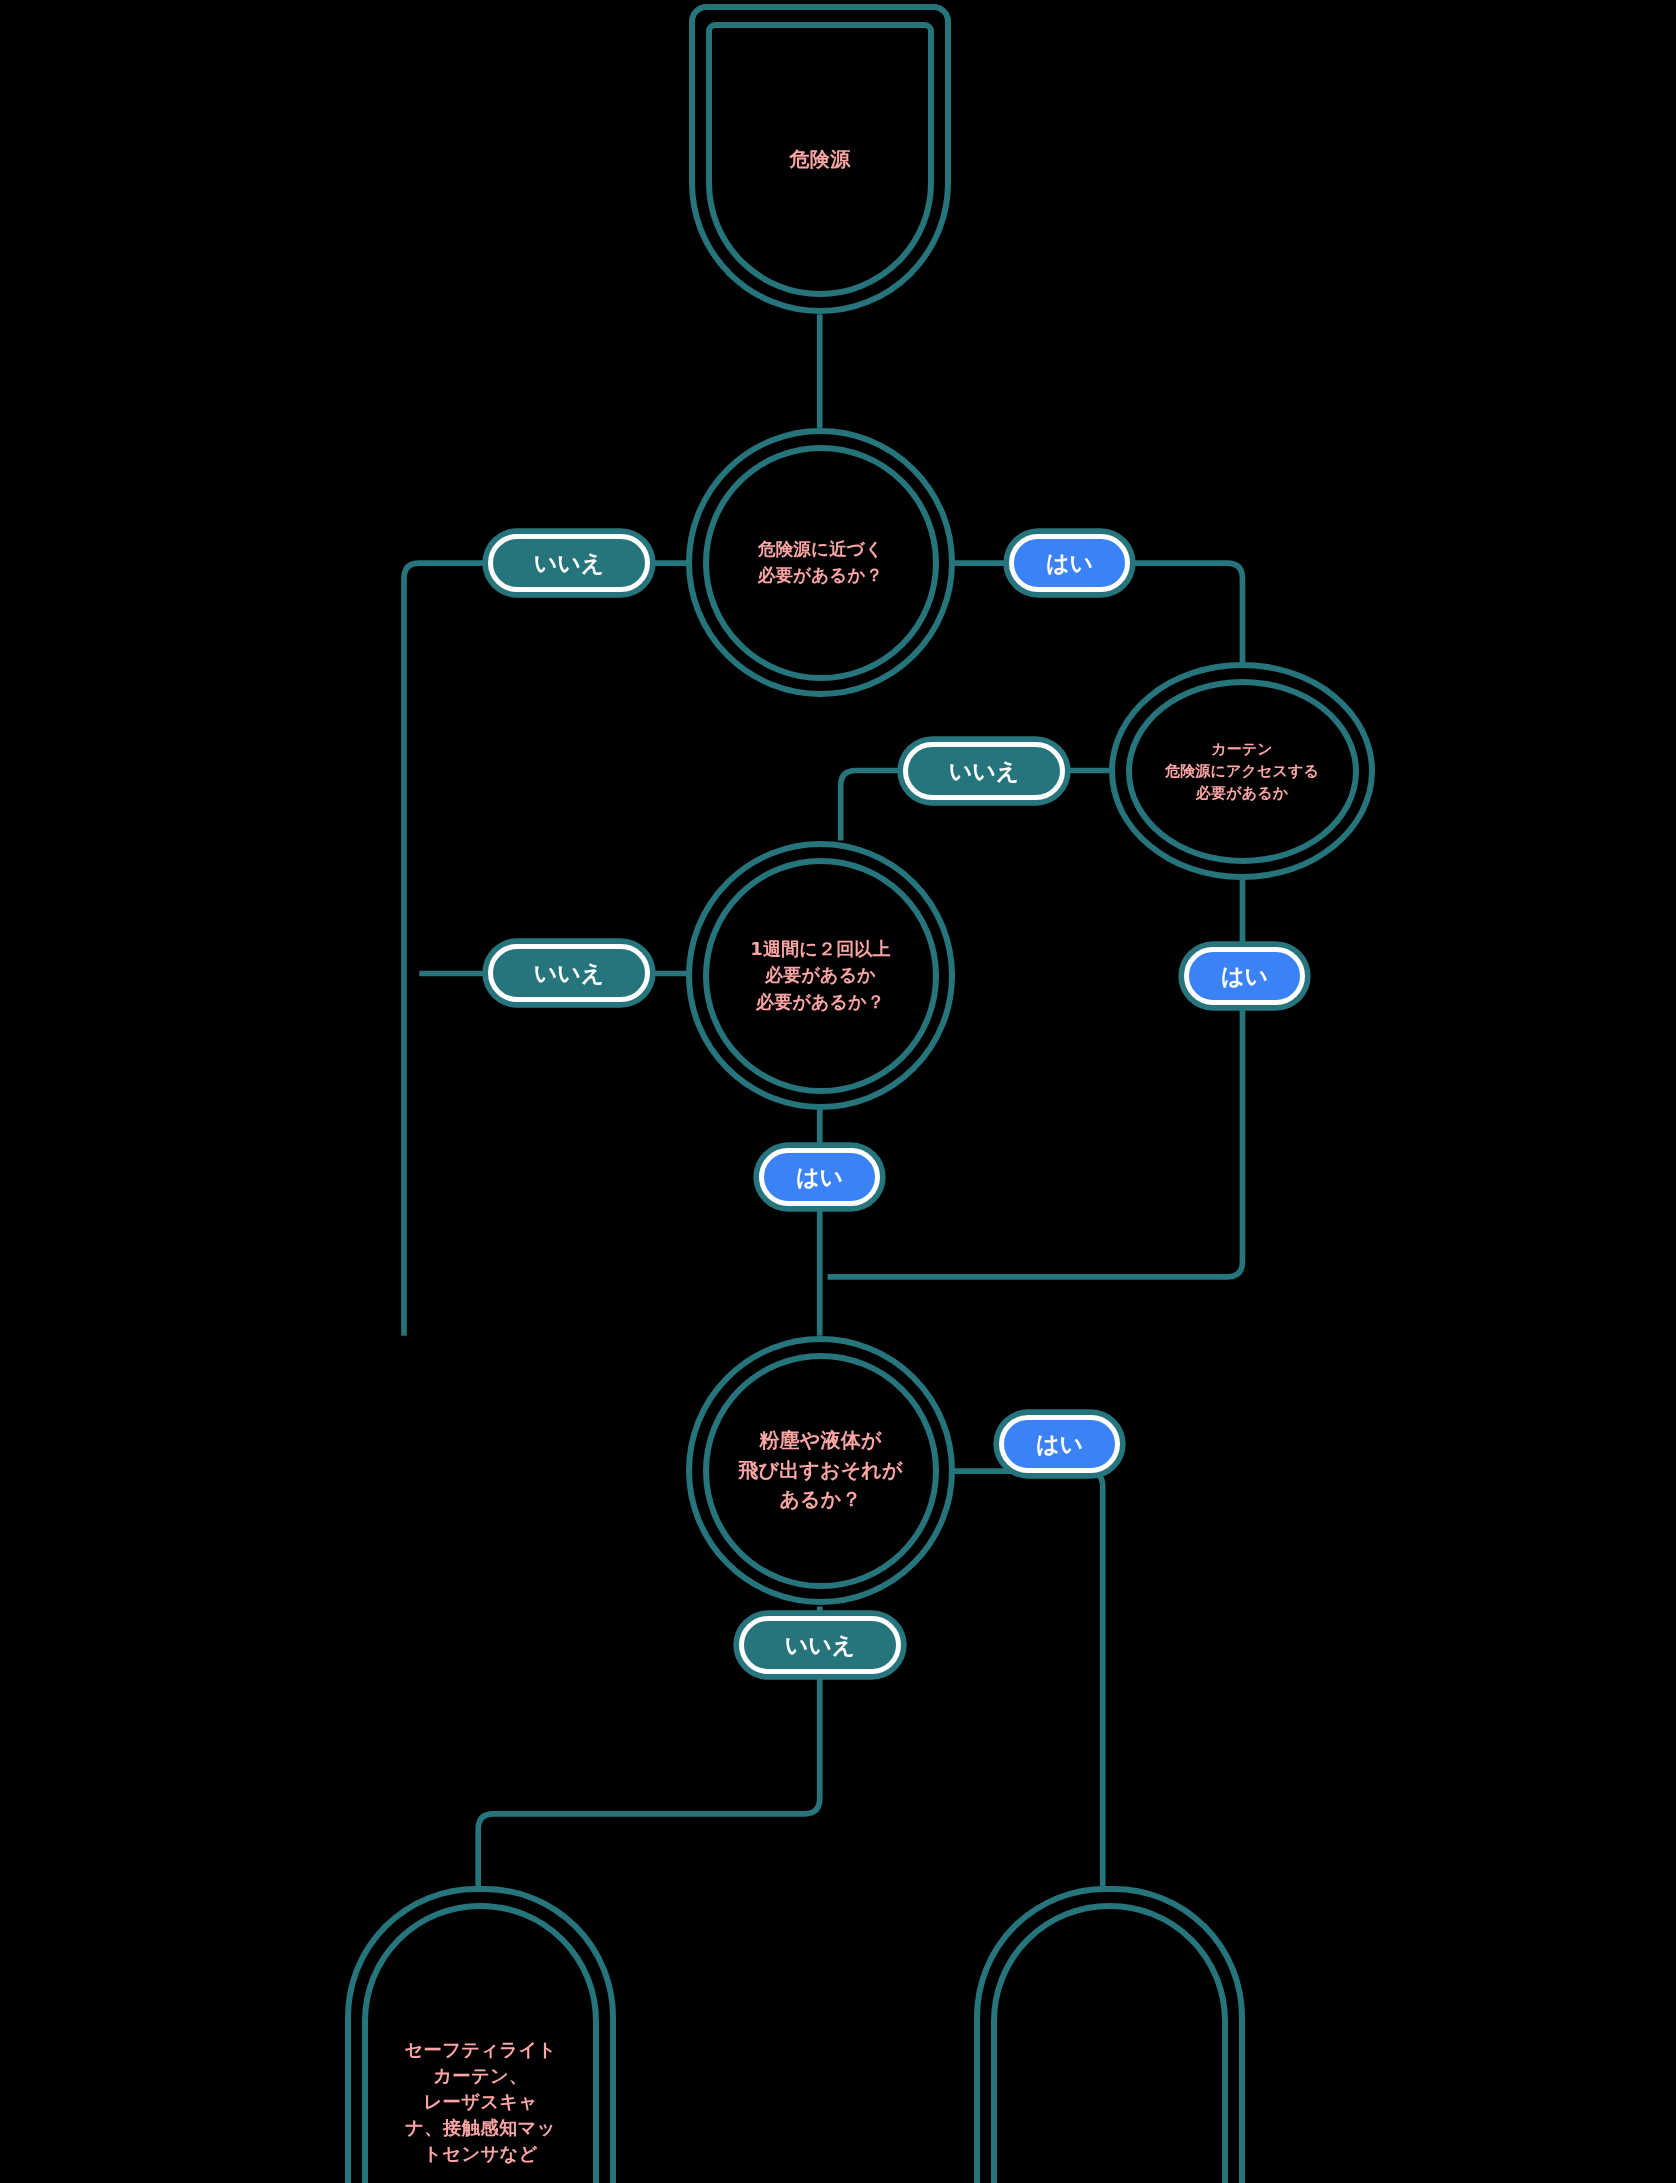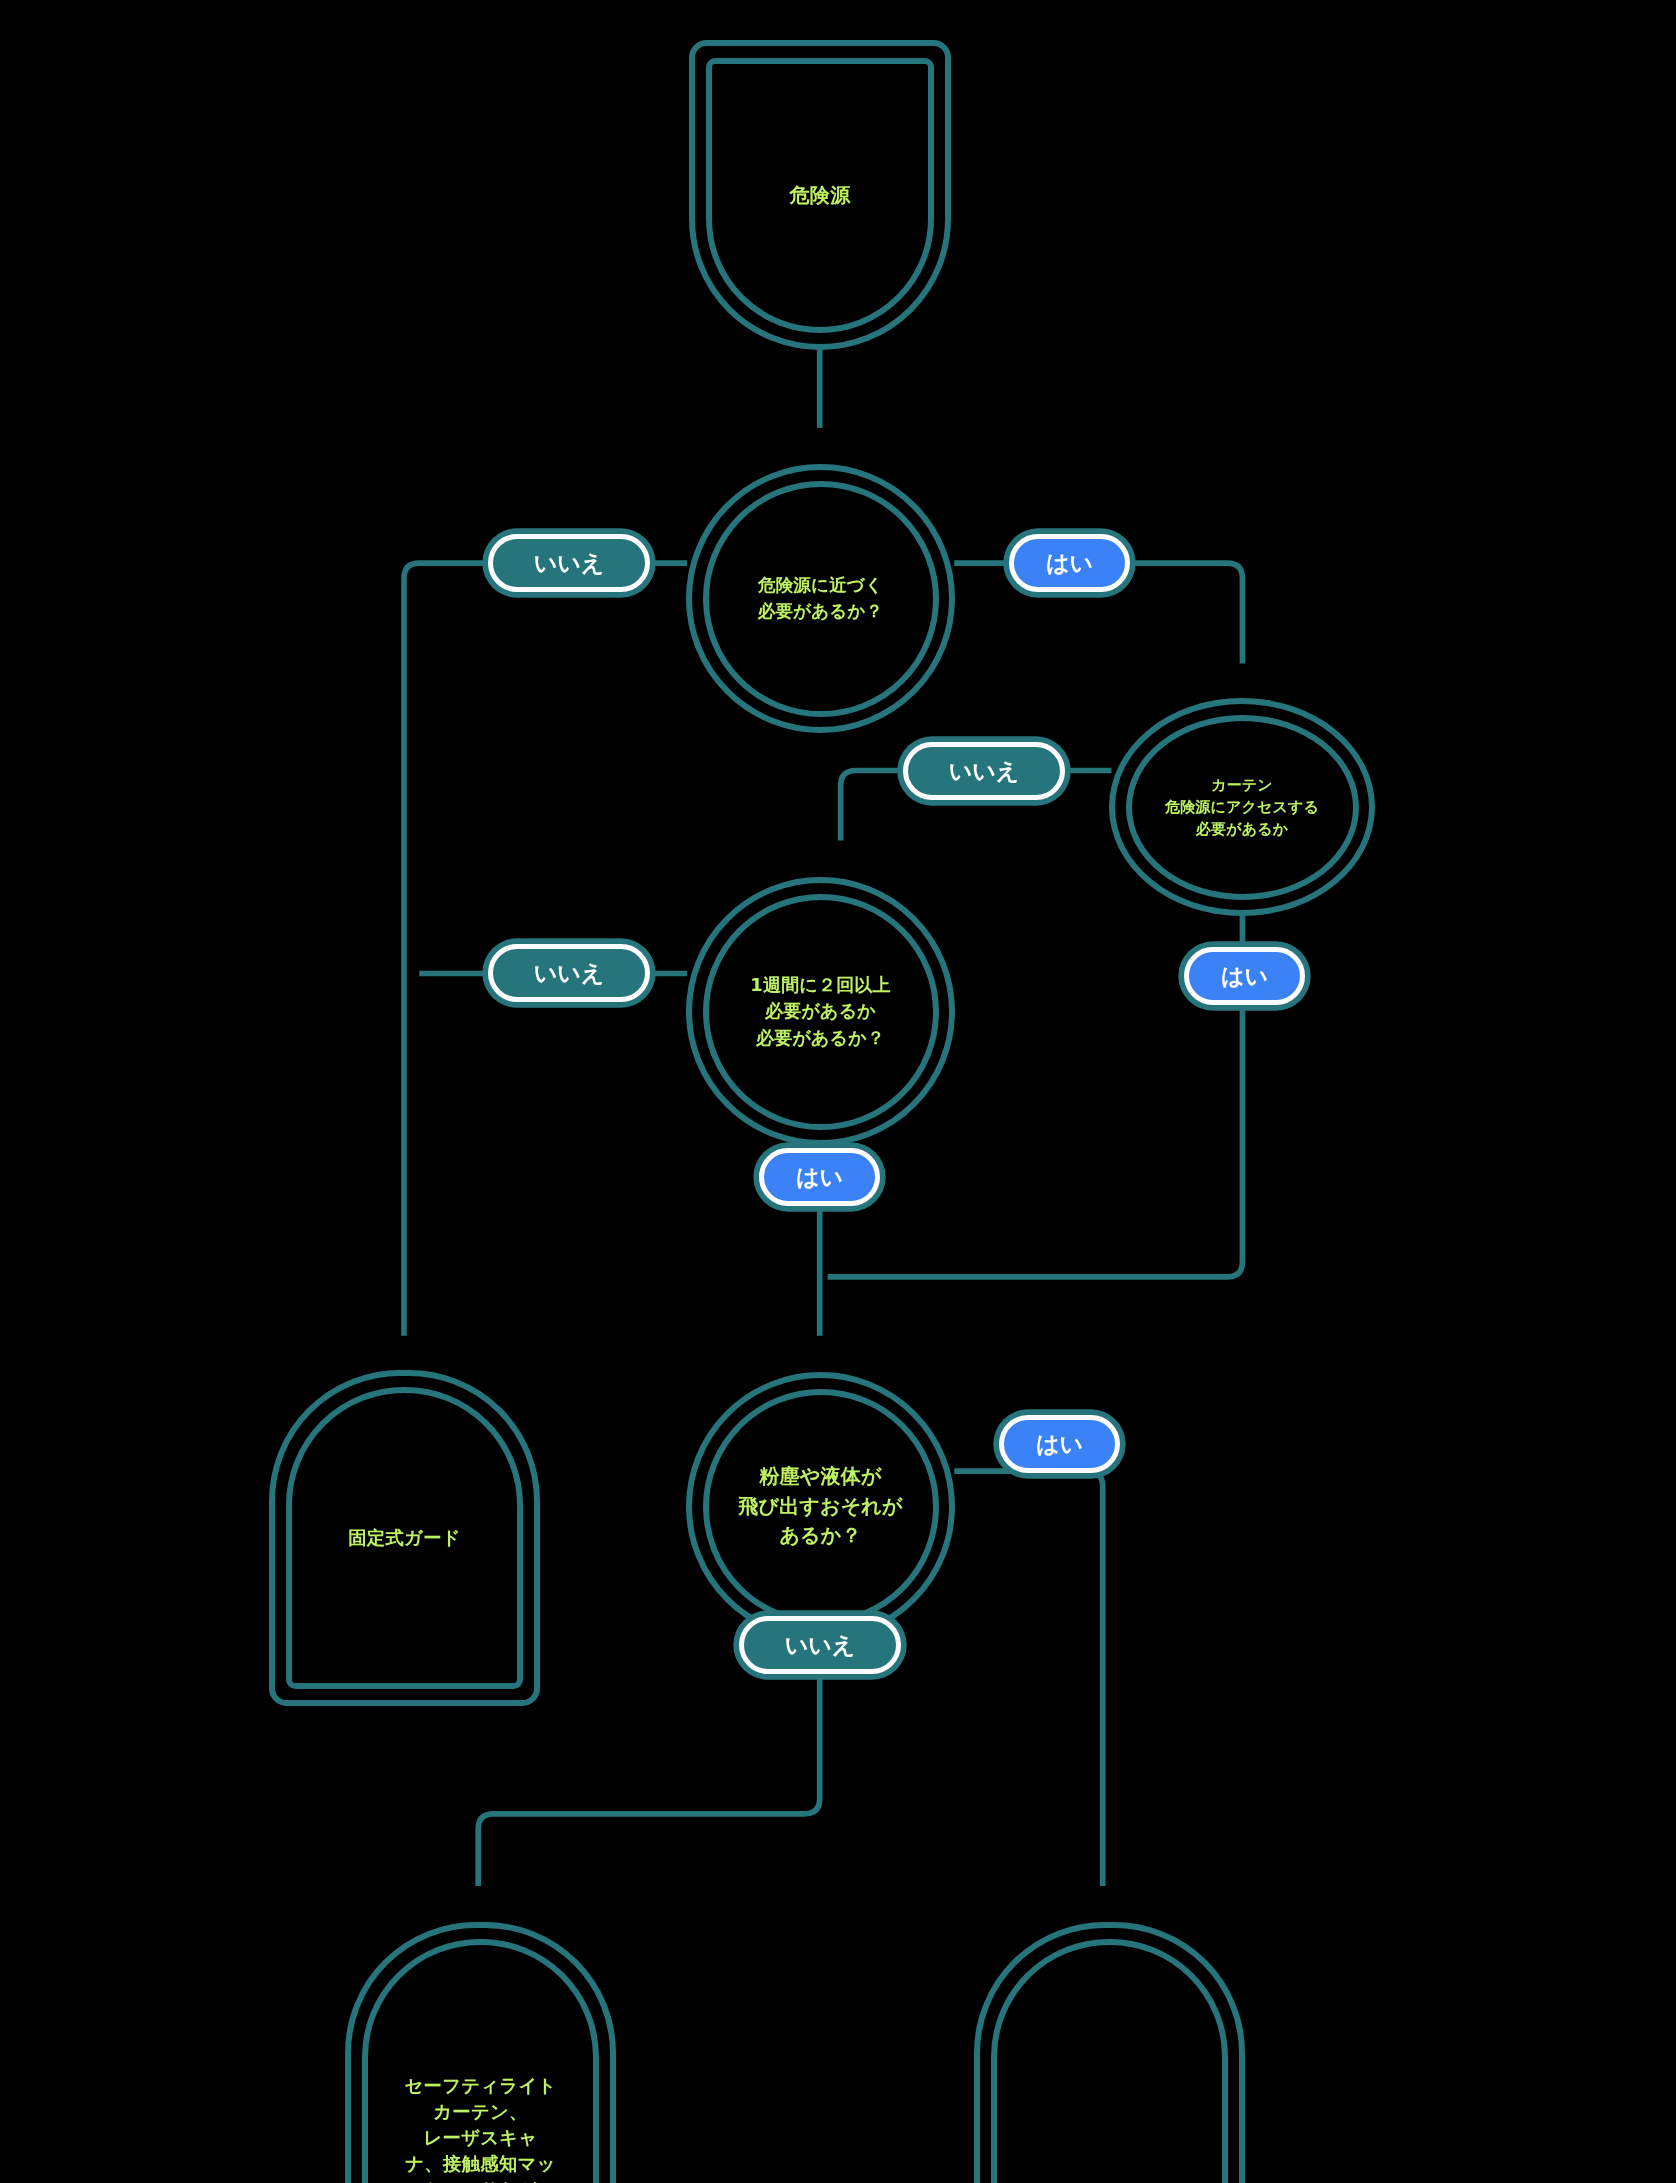--- a/index.html
+++ b/index.html
@@ -1,20 +1,20 @@
 <!DOCTYPE html>
 <html style="font-size:7px"><head>
 <meta charset="utf-8">
 <style>
   html,body{margin:0;padding:0;background:#000;}
   body{width:1677px;height:2233px;font-family:"DejaVu Sans","Liberation Sans",sans-serif;}
   #stage{position:relative;width:1677px;height:2233px;background:#000;overflow:hidden;}
   svg#wires{position:absolute;left:0;top:0;width:1677px;height:2233px;}
 
-  .node{position:absolute;box-sizing:border-box;display:flex;align-items:center;justify-content:center;text-align:center;color:#bef264;margin-top:36px;}
+  .node{position:absolute;box-sizing:border-box;display:flex;align-items:center;justify-content:center;text-align:center;color:#fca5a5;}
 
   
   .term{border:6.1px solid #27757C;border-radius:83px;background:#000;}
   .term .inner{position:absolute;left:11.4px;top:11.4px;right:11.4px;bottom:11.4px;border:6.1px solid #27757C;border-radius:72px;pointer-events:none;}
   .term .txt{position:relative;z-index:2;padding:0 17.5px;line-height:1.42;font-weight:700;letter-spacing:.02em;}
 
   
   .dec{border:6.1px solid #27757C;border-radius:50%;background:#000;}
   .dec .inner{position:absolute;left:10.5px;top:10.5px;right:10.5px;bottom:10.5px;border:6.1px solid #27757C;border-radius:50%;pointer-events:none;}
   .dec .txt{position:relative;z-index:2;padding:0 19px;line-height:1.48;font-weight:700;letter-spacing:.01em;}
@@ -88,24 +88,20 @@
 
   <div class="node dec" style="left:686px;top:1336px;width:269px;height:269px;font-size:20px;">
     <div class="inner"></div>
     <div class="txt">
       <div>粉塵や液体が</div>
       <div>飛び出すおそれが</div>
       <div>あるか？</div>
     </div>
   </div>
 
-  <div class="node term" style="left:269px;top:1334px;width:271px;height:336px;border-radius:131px 131px 17.5px 17.5px;font-size:18.3px;">
-    <div class="inner" style="border-radius:118px 118px 9.6px 9.6px;"></div>
-    <div class="txt">固定式ガード</div>
-  </div>
 
   <div class="node term" style="left:345px;top:1886px;width:271px;height:345px;border-radius:131px 131px 17.5px 17.5px;font-size:18.3px;">
     <div class="inner" style="border-radius:118px 118px 9.6px 9.6px;"></div>
     <div class="txt" style="padding-top:87px;text-align:center;">
       <div>セーフティライト</div>
       <div>カーテン、</div>
       <div>レーザスキャ</div>
       <div>ナ、接触感知マッ</div>
       <div>トセンサなど</div>
     </div>

